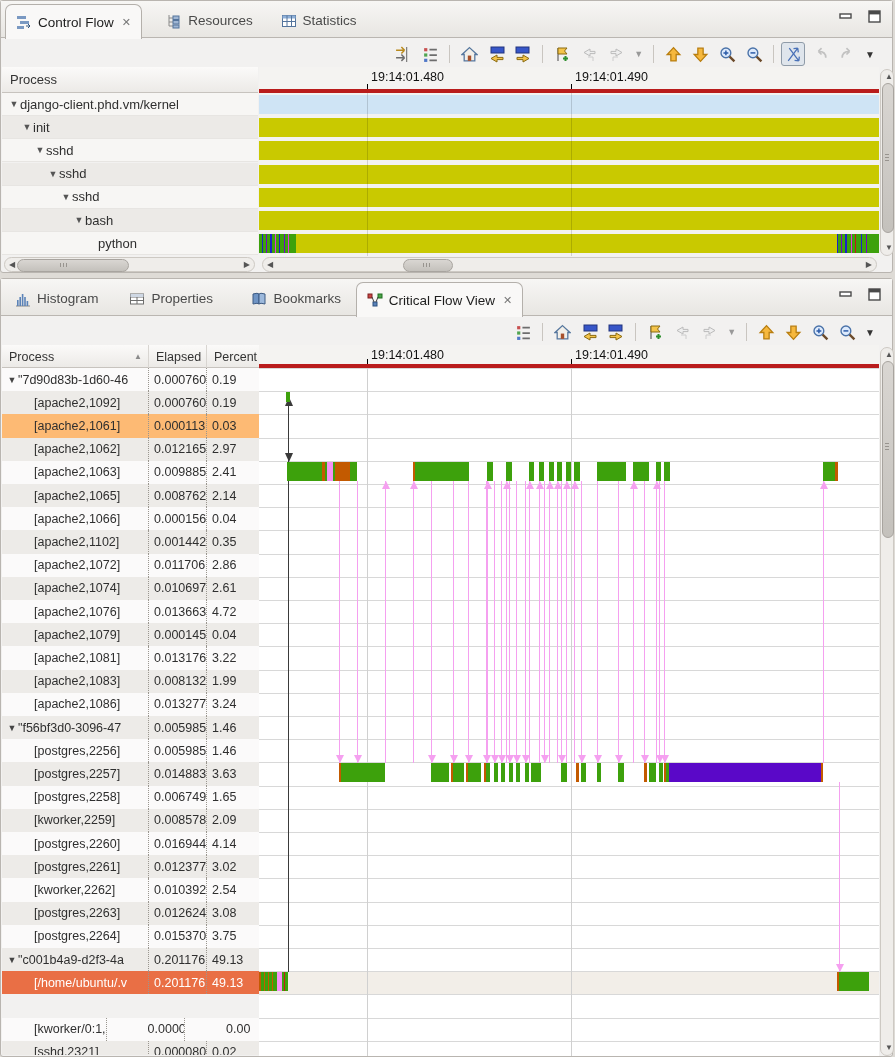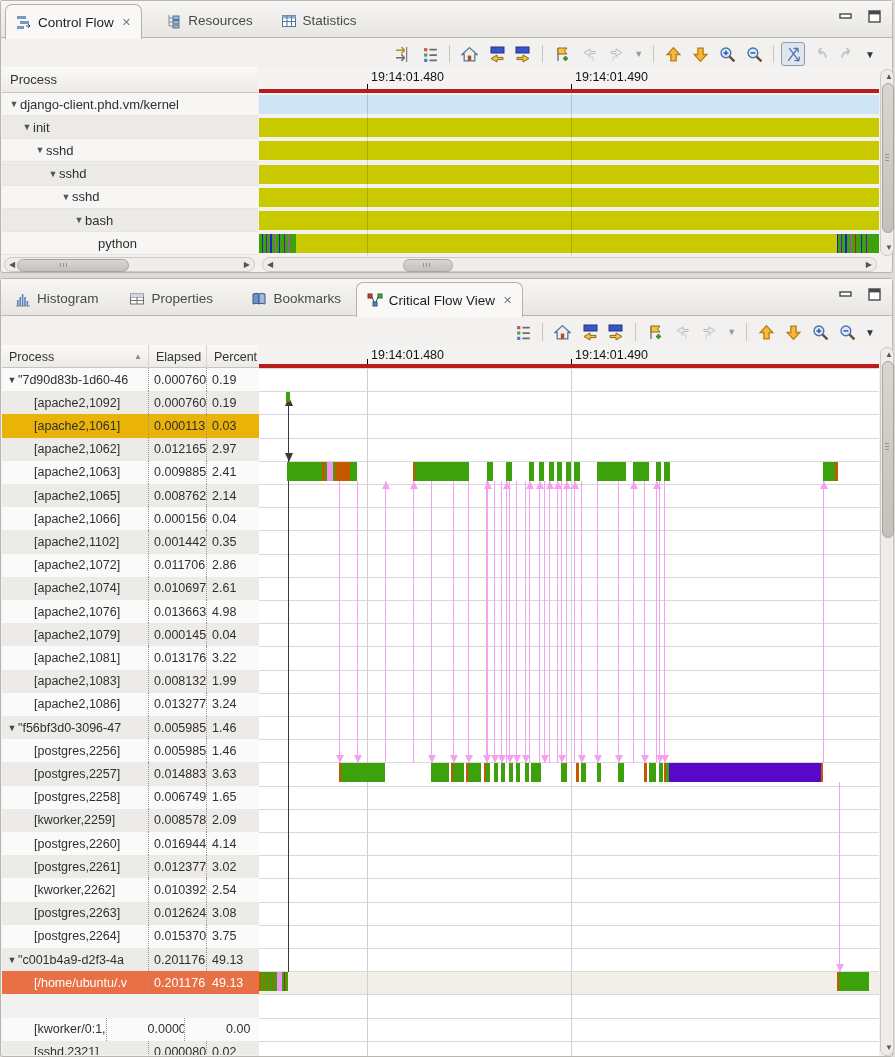--- a/index.html
+++ b/index.html
@@ -487,21 +487,21 @@
         <div class="cell c-pc">0.19</div>
       </div>
       <div class="brow" style="top: 23.2px; background: rgb(237, 235, 232);">
         <div class="cell c-proc">
           <span style="width: 28px; flex: 0 0 auto;"></span>
           <span>[apache2,1092]</span>
         </div>
         <div class="cell c-el">0.000760</div>
         <div class="cell c-pc">0.19</div>
       </div>
-      <div class="brow" style="top: 46.4px; background: #eab308;">
+      <div class="brow" style="top: 46.4px; background: #fdba74;">
         <div class="cell c-proc">
           <span style="width: 28px; flex: 0 0 auto;"></span>
           <span>[apache2,1061]</span>
         </div>
         <div class="cell c-el">0.000113</div>
         <div class="cell c-pc">0.03</div>
       </div>
       <div class="brow" style="top: 69.6px; background: rgb(237, 235, 232);">
         <div class="cell c-proc">
           <span style="width: 28px; flex: 0 0 auto;"></span>
@@ -557,21 +557,21 @@
         </div>
         <div class="cell c-el">0.010697</div>
         <div class="cell c-pc">2.61</div>
       </div>
       <div class="brow" style="top: 232px; background: rgb(251, 250, 250);">
         <div class="cell c-proc">
           <span style="width: 28px; flex: 0 0 auto;"></span>
           <span>[apache2,1076]</span>
         </div>
         <div class="cell c-el">0.013663</div>
-        <div class="cell c-pc">4.98</div>
+        <div class="cell c-pc">4.72</div>
       </div>
       <div class="brow" style="top: 255.2px; background: rgb(237, 235, 232);">
         <div class="cell c-proc">
           <span style="width: 28px; flex: 0 0 auto;"></span>
           <span>[apache2,1079]</span>
         </div>
         <div class="cell c-el">0.000145</div>
         <div class="cell c-pc">0.04</div>
       </div>
       <div class="brow" style="top: 278.4px; background: rgb(251, 250, 250);">

